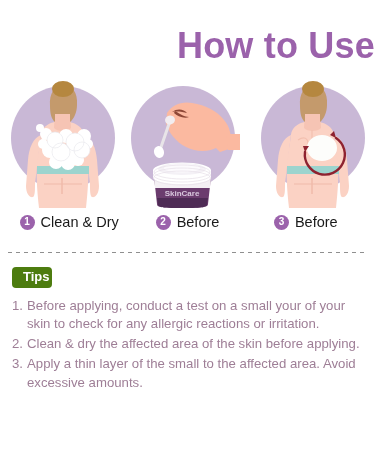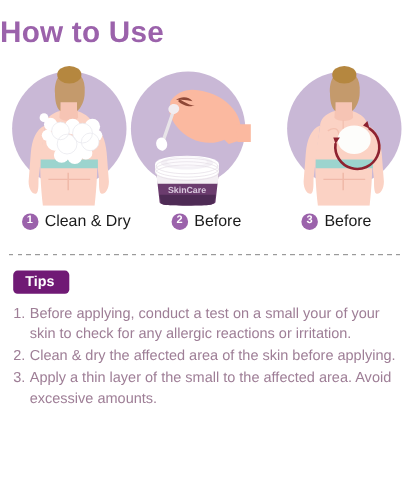--- a/index.html
+++ b/index.html
@@ -5,38 +5,38 @@
   html,body{margin:0;padding:0;}
   body{
     width:375px;height:450px;background:#ffffff;
     font-family:"Liberation Sans", sans-serif;
     overflow:hidden;position:relative;
   }
   .page{width:375px;height:450px;position:relative;}
 
   
   .title{
-    text-align:left;
-    font-size:27px;
+    text-align:right;
+    font-size:36px;
     font-weight:bold;
     color:#9B62AB;
     letter-spacing:0.2px;
-    padding-top:16px;
+    padding-top:28px;
     line-height:1;
   }
 
   
   .panels{
     position:relative;
     height:130px;
     margin-top:14px;
   }
   .panel{position:absolute;top:0;width:125px;height:130px;}
   .panel-1{left:0px;}
-  .panel-2{left:108px;}
+  .panel-2{left:120px;}
   .panel-3{left:250px;}
   .circle{
     position:absolute;
     left:50%;transform:translateX(-50%);
     top:8px;
     width:104px;height:104px;border-radius:50%;
     background:#C9B8D6;
   }
   .art{position:absolute;inset:0;}
 
@@ -70,24 +70,24 @@
   .divider{
     margin:22px 8px 0 8px;
     height:1px;
     background-image:repeating-linear-gradient(to right,#8f8f8f 0,#8f8f8f 4px,transparent 4px,transparent 8px);
   }
 
   
   .tips-wrap{padding:14px 12px 0 12px;}
   .tips-badge{
     display:inline-block;
-    background:#701a75;
+    background:#4d7c0f;
     color:#ffffff;
     font-size:13px;font-weight:bold;
-    padding:2px 13px 3px 11px;
+    padding:2px 2px 3px 11px;
     border-radius:4px;
     line-height:1.2;
   }
   .tips-list{
     margin:9px 0 0 0;
     padding:0;
     list-style:none;
     color:#9E7E96;
     font-size:13.2px;
     line-height:1.42;

